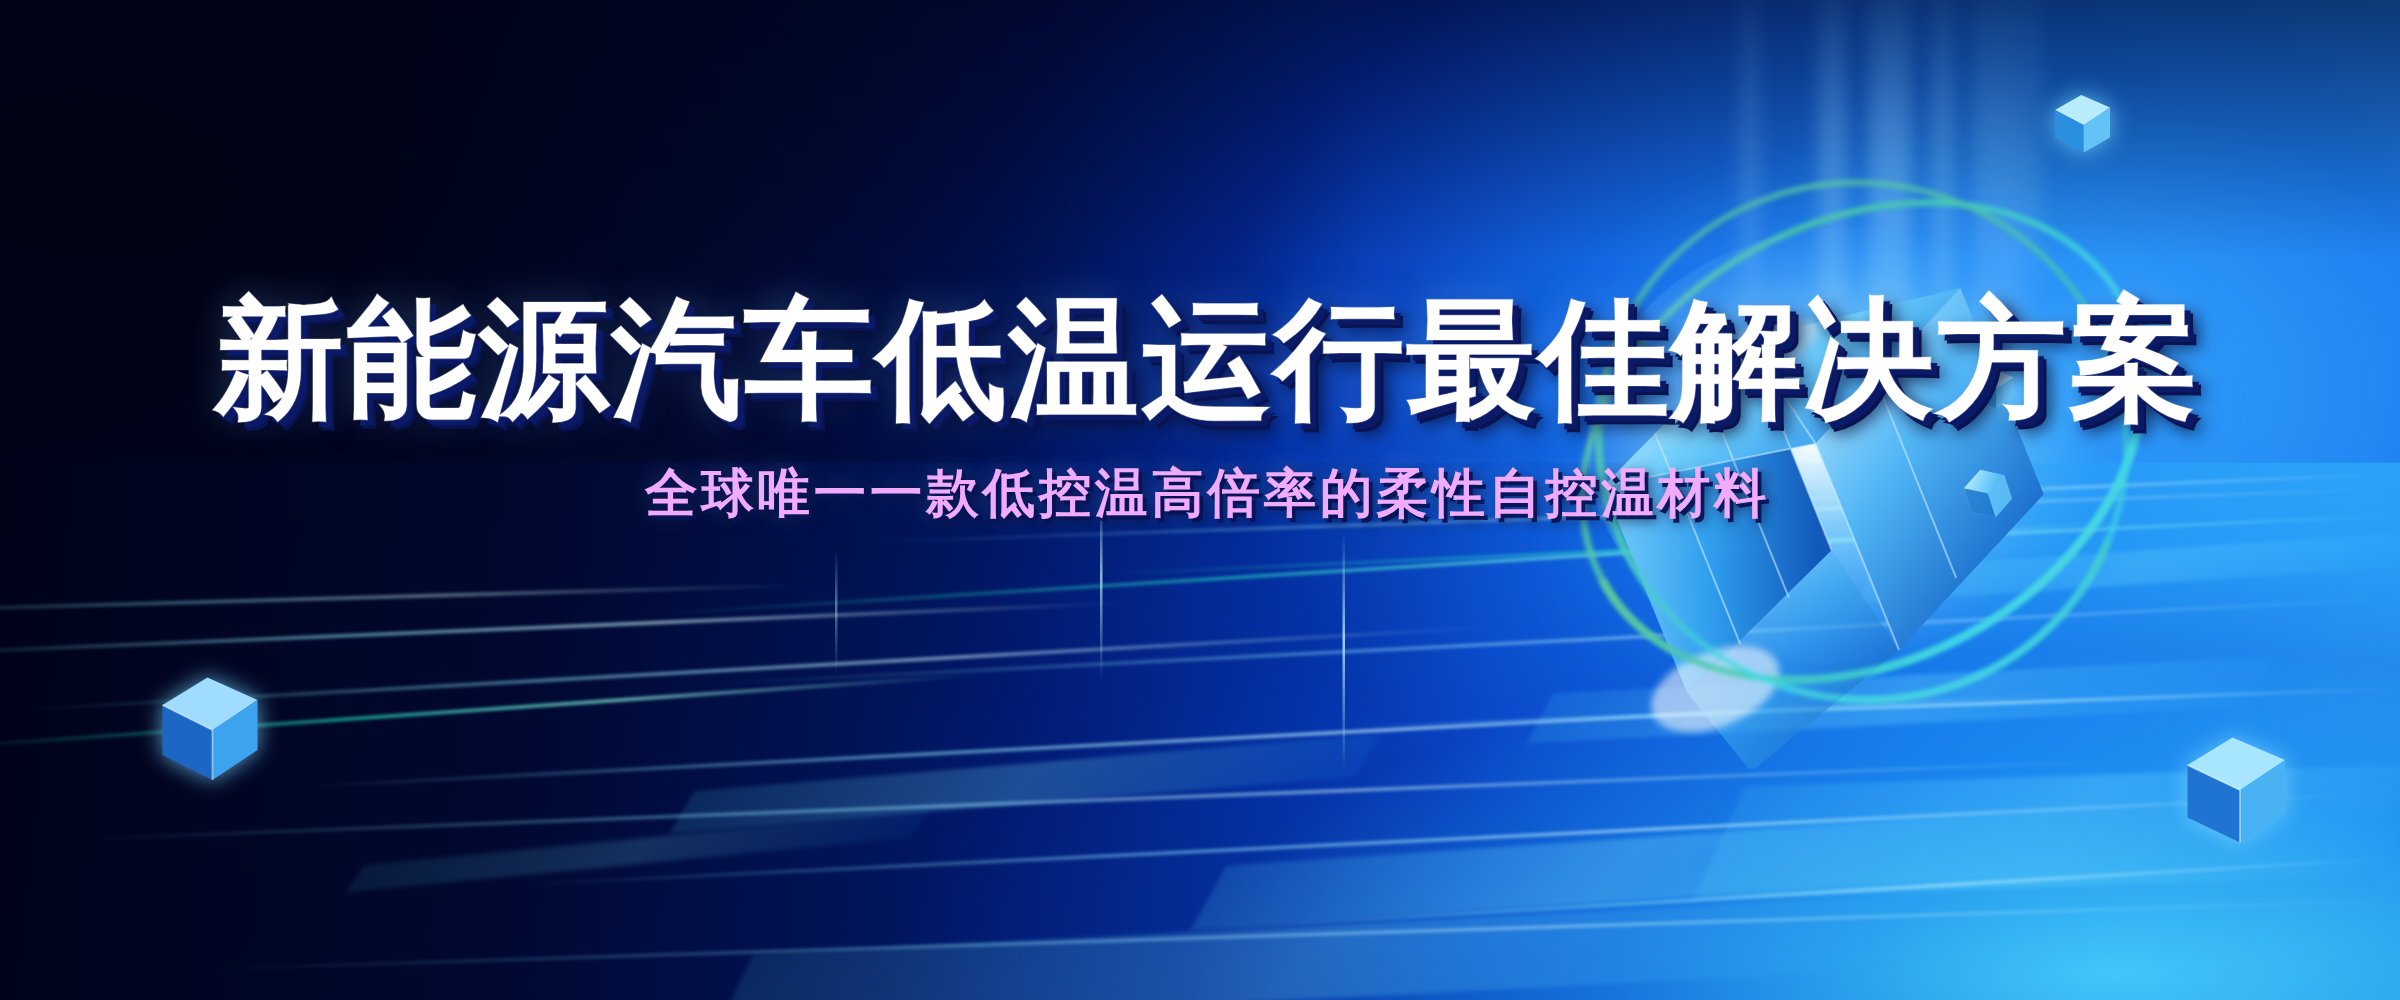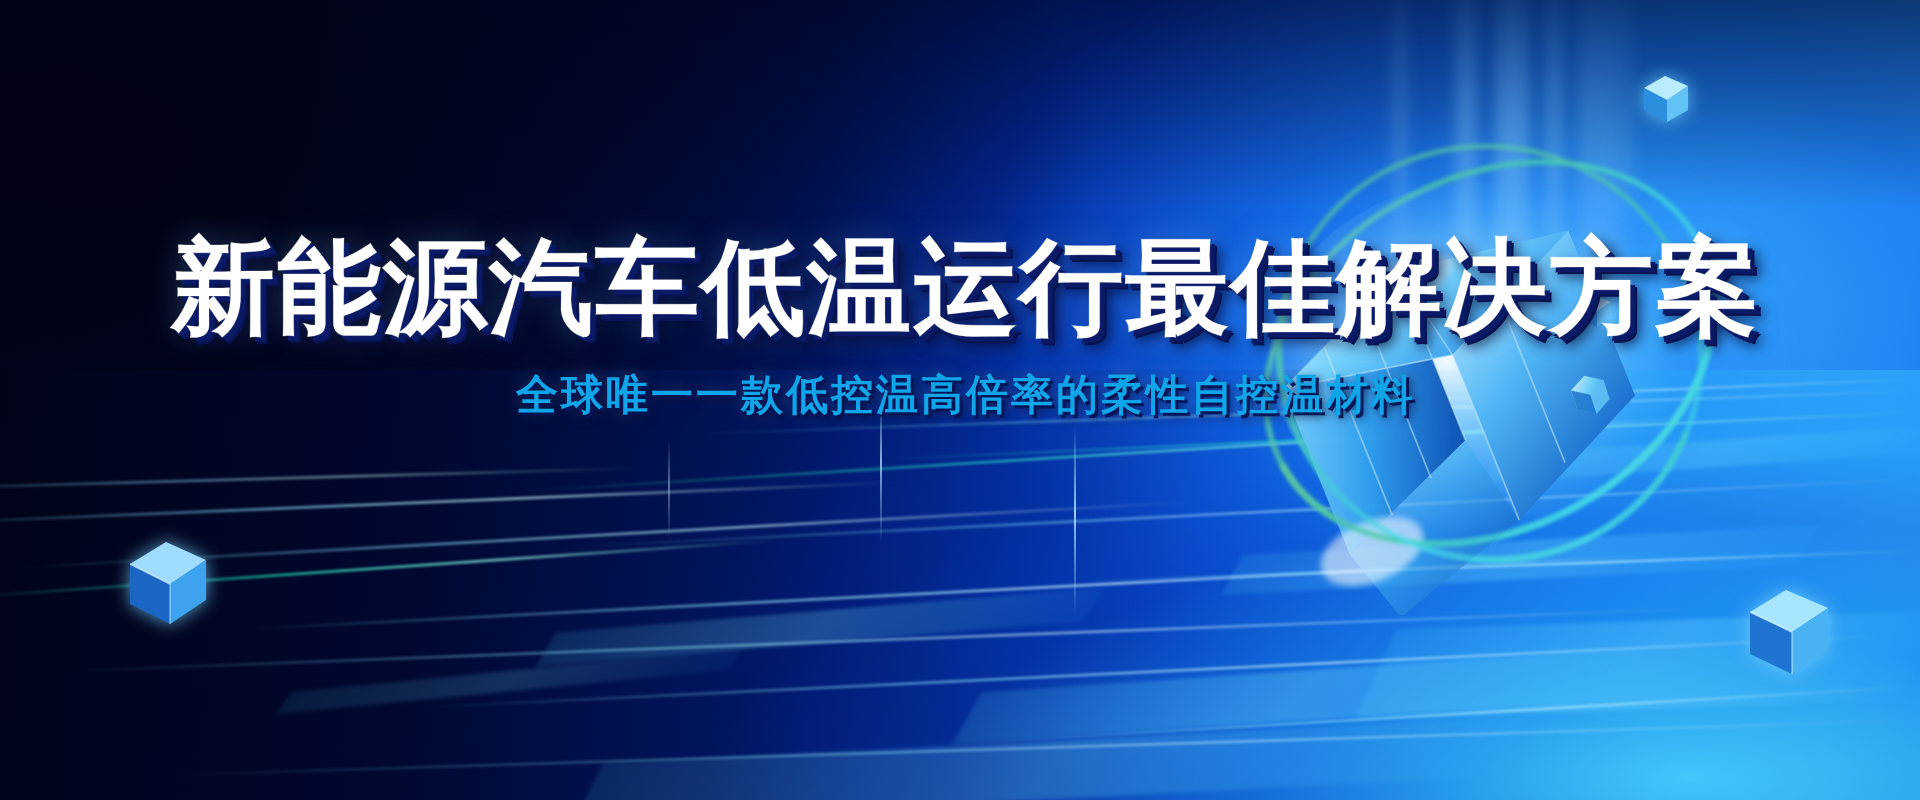--- a/index.html
+++ b/index.html
@@ -130,21 +130,21 @@
        7px 7px 0 #081350,
        9px 9px 14px rgba(0,5,45,0.85),
        0 0 30px rgba(120,190,255,0.35);
     -webkit-text-stroke:1px rgba(255,255,255,0.25);
   }
   .subline{
     margin:28px 0 0 0;
     font-size:42px;
     line-height:1.2;
     font-weight:bold;
-    color:#0ea5e9;
+    color:#f0abfc;
     letter-spacing:3px;
     white-space:nowrap;
     text-shadow:
       3px 3px 0 rgba(6,20,85,0.95),
       4px 4px 10px rgba(0,5,45,0.80),
       0 0 18px rgba(140,200,255,0.30);
   }
 </style>
 </head>
 <body>

